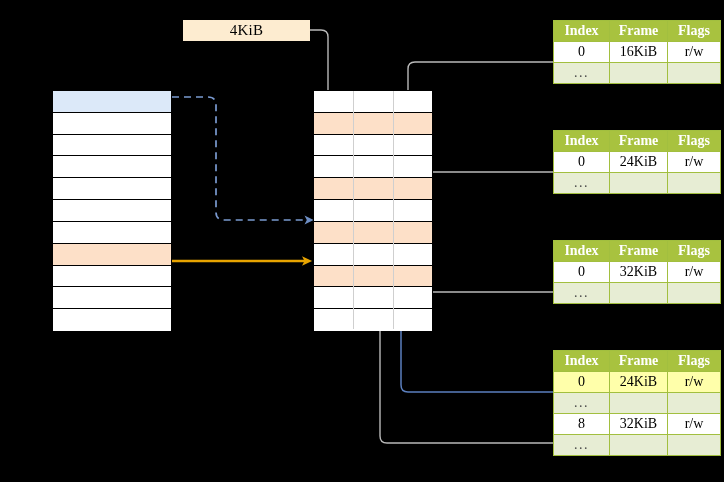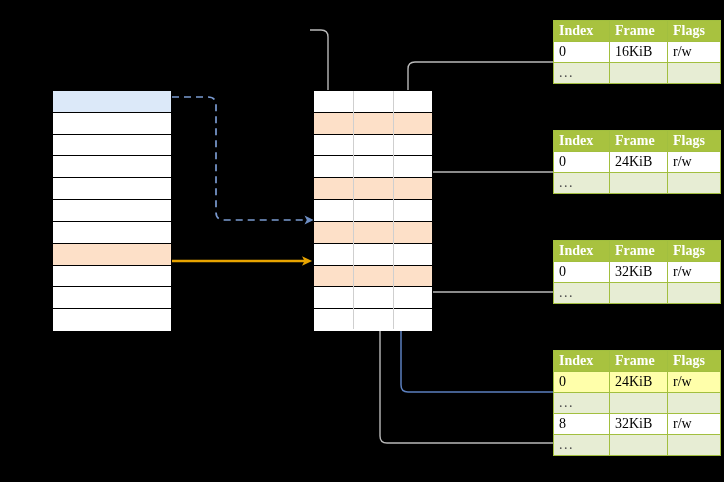--- a/index.html
+++ b/index.html
@@ -72,21 +72,21 @@
     table-layout: fixed;
     border: 1.4px solid #a2bf3f;
   }
   .ptable th, .ptable td {
     border: 1.2px solid #a2bf3f;
     font-size: 14px;
     padding: 1px 5px;
     height: 21px;
     box-sizing: border-box;
     color: #000000;
-    text-align: left;
+    text-align: center;
     vertical-align: middle;
     overflow: hidden;
     white-space: nowrap;
   }
   .ptable th {
     background: #a8c23f;
     color: #ffffff;
     font-weight: bold;
   }
   .ptable td.ellip-row {
@@ -132,20 +132,23 @@
 
     <path d="M553,443 L387,443 Q380,443 380,436 L380,262" stroke="#b9b9b9" stroke-width="1.4" fill="none" marker-end="url(#ar-grey)"></path>
 
     <path d="M553,392 L408,392 Q401,392 401,385 L401,222" stroke="#5b7fbe" stroke-width="1.5" fill="none" marker-end="url(#ar-blue)"></path>
 
     <path d="M172,97 L208,97 Q216,97 216,105 L216,212 Q216,220 224,220 L309,220" stroke="#7a9ad0" stroke-width="1.7" fill="none" stroke-dasharray="7,5" marker-end="url(#ar-bluedash)"></path>
 
     <path d="M172,261 L307,261" stroke="#e8a400" stroke-width="2.6" fill="none" marker-end="url(#ar-orange)"></path>
   </svg>
 
+  <div class="sizelabel" style="left:183px; top:20px; width:127px; height:21px;">
+    <span>4KiB</span>
+  </div>
 
   <div class="memblock" id="left-block" style="left:52px; top:90px; width:120px; height:240px;">
       <div class="memrow hl-blue" style="height: 21.8182px;"></div>
       <div class="memrow" style="height: 21.8182px;"></div>
       <div class="memrow" style="height: 21.8182px;"></div>
       <div class="memrow" style="height: 21.8182px;"></div>
       <div class="memrow" style="height: 21.8182px;"></div>
       <div class="memrow" style="height: 21.8182px;"></div>
       <div class="memrow" style="height: 21.8182px;"></div>
       <div class="memrow hl-peach" style="height: 21.8182px;"></div>

